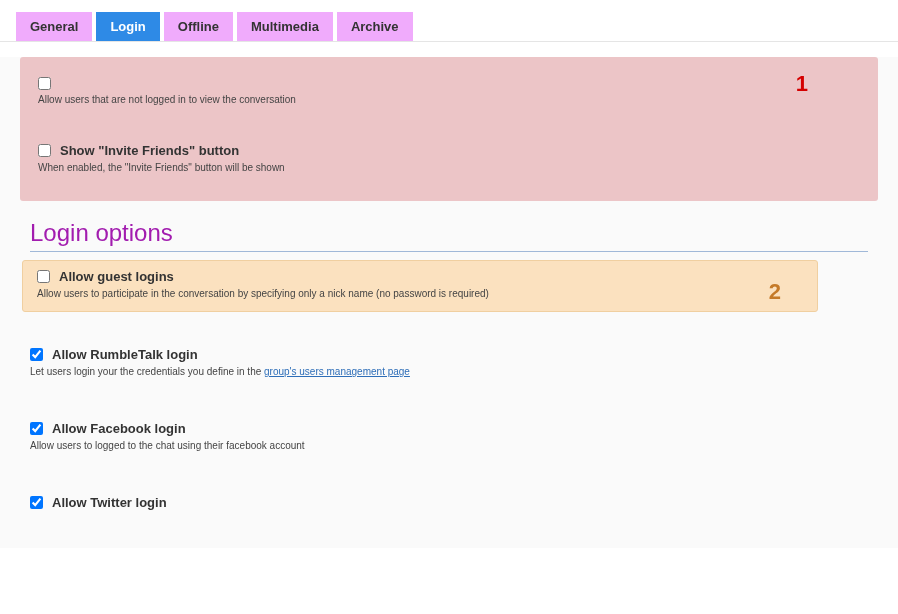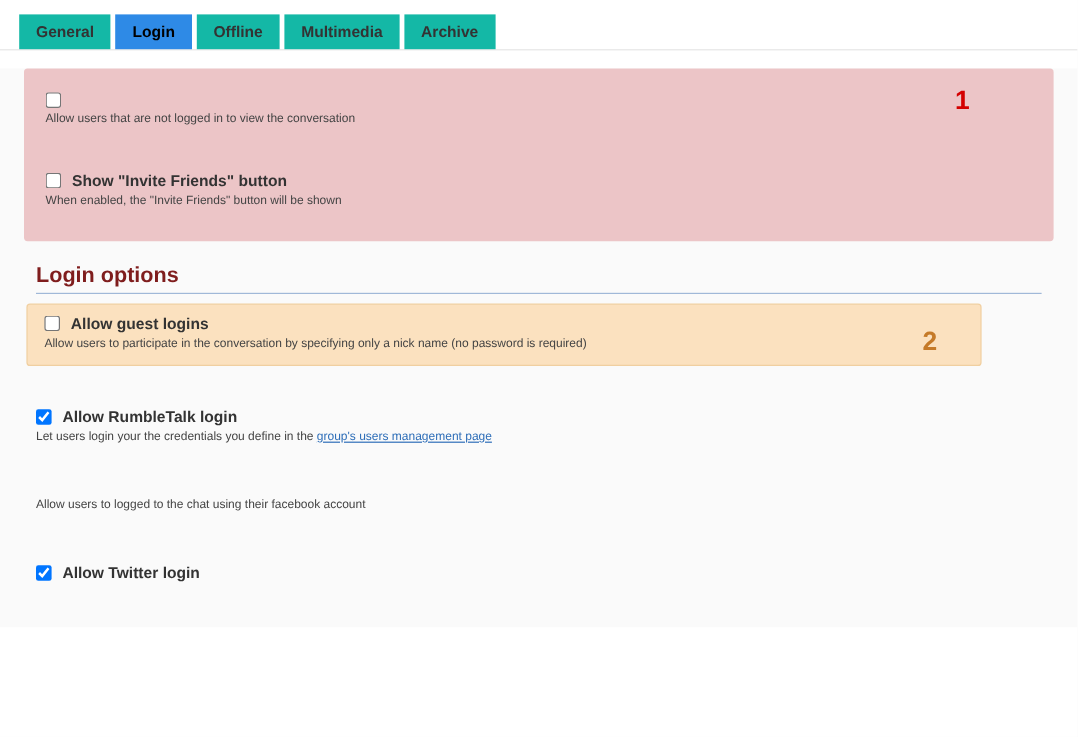--- a/index.html
+++ b/index.html
@@ -13,30 +13,30 @@
   }
   .tabs {
     display: flex;
     gap: 4px;
     padding: 12px 16px 0 16px;
     background: #fff;
     border-bottom: 1px solid #e5e5e5;
   }
   .tab {
     padding: 7px 14px;
-    background: #14b8a6;
+    background: #f0abfc;
     color: #333;
     font-weight: bold;
     font-size: 13px;
     cursor: pointer;
     border: none;
   }
   .tab.active {
     background: #2e8ae6;
-    color: #000000;
+    color: #ffffff;
   }
   .content {
     background: #fafafa;
     padding: 0 0 30px 0;
   }
   .option-block {
     padding: 15px 30px 5px 30px;
   }
   .option-title {
     font-weight: bold;
@@ -79,23 +79,23 @@
     color: #d40000;
     top: 14px;
     right: 70px;
   }
   .heading-row {
     margin: 18px 30px 0 30px;
     padding-bottom: 4px;
     border-bottom: 1px solid #a0b8d8;
   }
   .heading-text {
-    font-weight: bold;
-    font-size: 18px;
-    color: #7f1d1d;
+    font-weight: normal;
+    font-size: 24px;
+    color: #a21caf;
   }
   .section-2 {
     background: #fbe1bf;
     border: 1px solid #f0cfa0;
     border-radius: 3px;
     margin: 8px 80px 0 22px;
     padding: 8px 12px 10px 12px;
     position: relative;
   }
   .section-2 .option-block { padding: 0 2px; }
@@ -157,20 +157,24 @@
     <div class="option-title">
       <input type="checkbox" checked="" style="">
       <span>Allow RumbleTalk login</span>
     </div>
     <div class="option-desc">
       <span>Let users login your the credentials you define in the </span><a href="#">group's users management page</a>
     </div>
   </div>
 
   <div class="option-block" style="margin-top:22px;">
+    <div class="option-title">
+      <input type="checkbox" checked="" style="">
+      <span>Allow Facebook login</span>
+    </div>
     <div class="option-desc">Allow users to logged to the chat using their facebook account</div>
   </div>
 
   <div class="option-block" style="margin-top:22px;">
     <div class="option-title">
       <input type="checkbox" checked="" style="">
       <span>Allow Twitter login</span>
     </div>
 
   </div>

